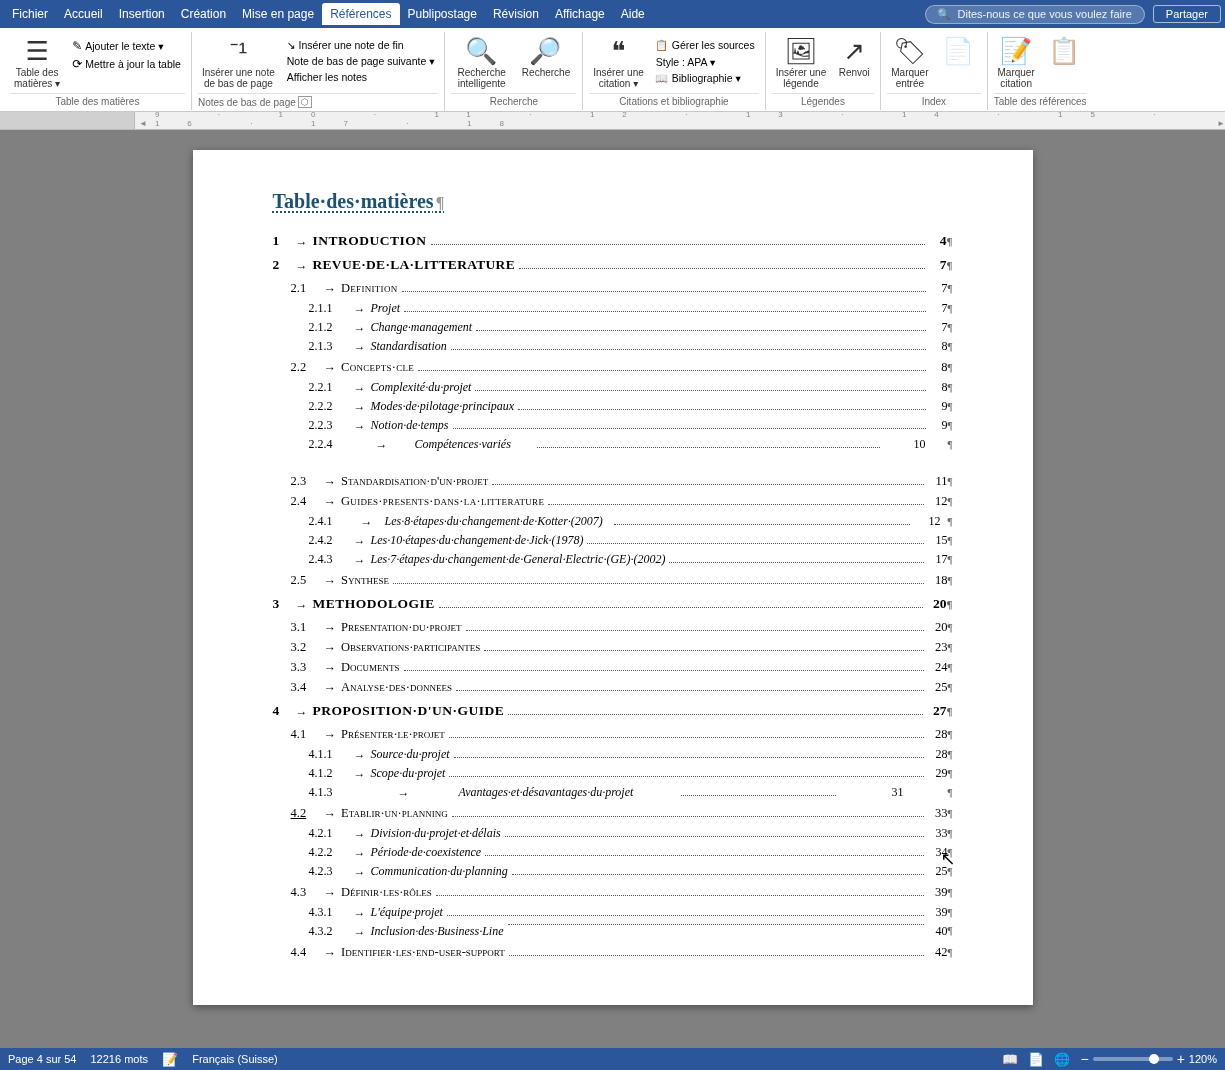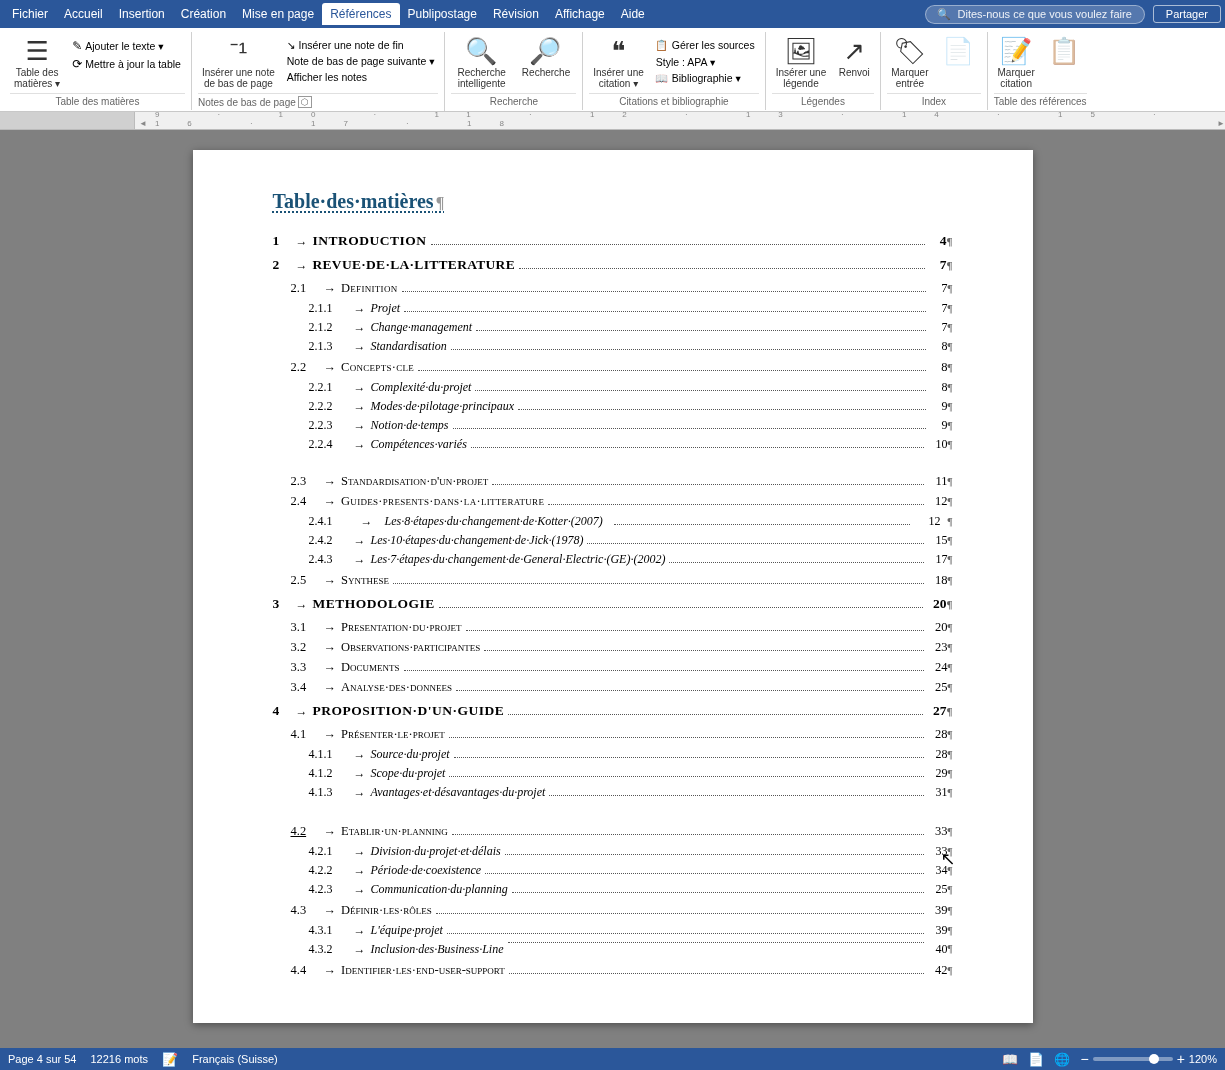--- a/index.html
+++ b/index.html
@@ -259,21 +259,21 @@
 
       <div style="display:flex; align-items:baseline; margin-bottom:4px; font-size:12px; margin-left:36px; font-style:italic;">
         <span style="min-width:40px; font-style:normal;">2.2.3</span>
         <span style="margin:0 5px; font-style:normal;">→</span>
         <span>Notion·de·temps</span>
         <span style="flex:1; border-bottom:1px dotted #555; margin:0 4px 3px;"></span>
         <span style="min-width:18px; text-align:right; font-style:normal;">9</span>
         <span style="color:#666; font-size:11px; font-style:normal;">¶</span>
       </div>
 
-      <div style="display:flex; align-items:baseline; margin-bottom:6px; font-size:12px; margin-left:36px; font-style:italic;">
+      <div style="display:flex; align-items:baseline; margin-bottom:6px; font-size:12px; margin-left:36px; font-style:italic;gap:22px;">
         <span style="min-width:40px; font-style:normal;">2.2.4</span>
         <span style="margin:0 5px; font-style:normal;">→</span>
         <span>Compétences·variés</span>
         <span style="flex:1; border-bottom:1px dotted #555; margin:0 4px 3px;"></span>
         <span style="min-width:20px; text-align:right; font-style:normal;">10</span>
         <span style="color:#666; font-size:11px; font-style:normal;">¶</span>
       </div>
 
       <div style="display:flex; align-items:baseline; margin-bottom:5px; font-size:12.5px; margin-left:18px;">
         <span style="min-width:28px;">2.3</span>
@@ -403,21 +403,21 @@
 
       <div style="display:flex; align-items:baseline; margin-bottom:4px; font-size:12px; margin-left:36px; font-style:italic;">
         <span style="min-width:40px; font-style:normal;">4.1.2</span>
         <span style="margin:0 5px; font-style:normal;">→</span>
         <span>Scope·du·projet</span>
         <span style="flex:1; border-bottom:1px dotted #555; margin:0 4px 3px;"></span>
         <span style="min-width:20px; text-align:right; font-style:normal;">29</span>
         <span style="color:#666; font-size:11px; font-style:normal;">¶</span>
       </div>
 
-      <div style="display:flex; align-items:baseline; margin-bottom:24px; font-size:12px; margin-left:36px; font-style:italic;">
+      <div style="display:flex; align-items:baseline; margin-bottom:6px; font-size:12px; margin-left:36px; font-style:italic;gap:44px;">
         <span style="min-width:40px; font-style:normal;">4.1.3</span>
         <span style="margin:0 5px; font-style:normal;">→</span>
         <span>Avantages·et·désavantages·du·projet</span>
         <span style="flex:1; border-bottom:1px dotted #555; margin:0 4px 3px;"></span>
         <span style="min-width:20px; text-align:right; font-style:normal;">31</span>
         <span style="color:#666; font-size:11px; font-style:normal;">¶</span>
       </div>
 
       <div style="display:flex; align-items:baseline; margin-bottom:5px; font-size:12.5px; margin-left:18px;">
         <span style="min-width:28px;text-decoration:underline;">4.2</span>

